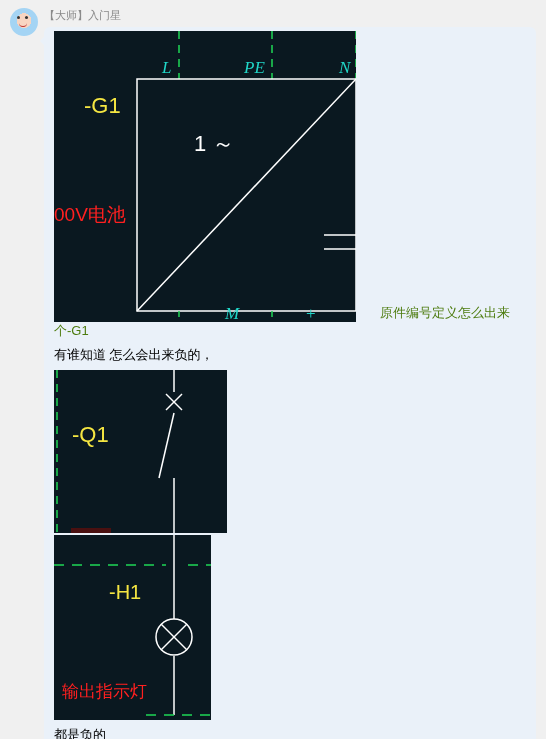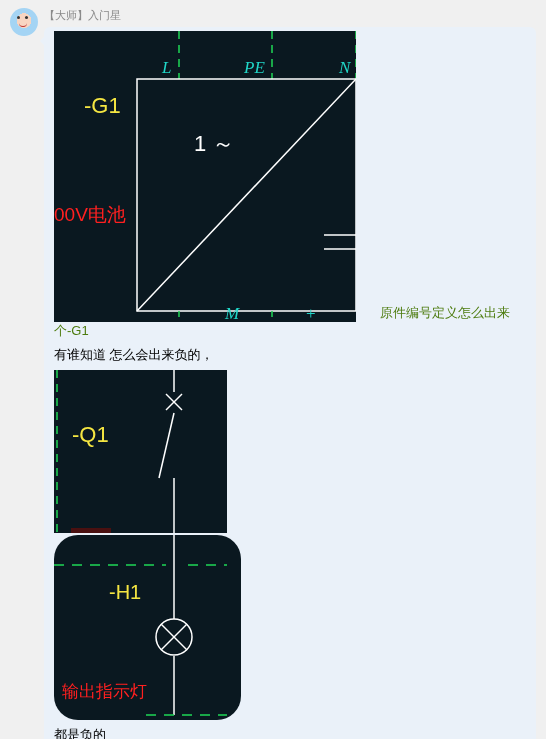--- a/index.html
+++ b/index.html
@@ -69,21 +69,21 @@
   }
   .cad-img {
     background: #0a1820;
     display: inline-block;
     vertical-align: bottom;
     position: relative;
     overflow: hidden;
   }
   .cad1 { width: 302px; height: 291px; }
   .cad2 { width: 173px; height: 163px; }
-  .cad3 { width: 187px; height: 185px; border-radius: 24px; }
+  .cad3 { width: 157px; height: 185px; }
   .inline-text {
     display: inline;
     color: #4d7c0f;
     vertical-align: bottom;
     padding-left: 24px;
   }
   .block-text {
     color: #000000;
     margin: 6px 0;
   }

